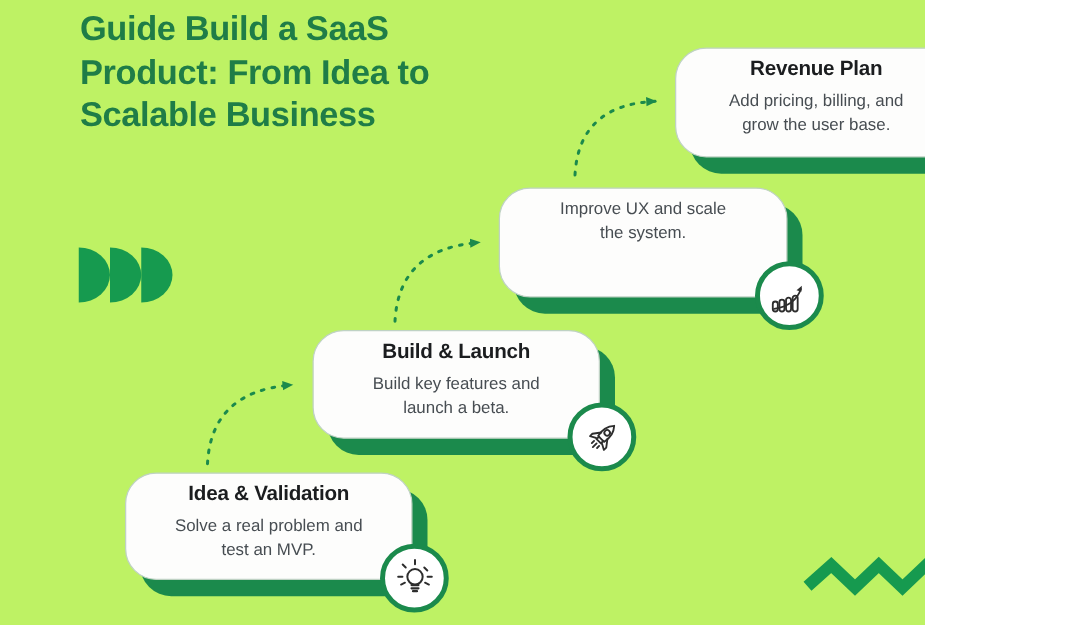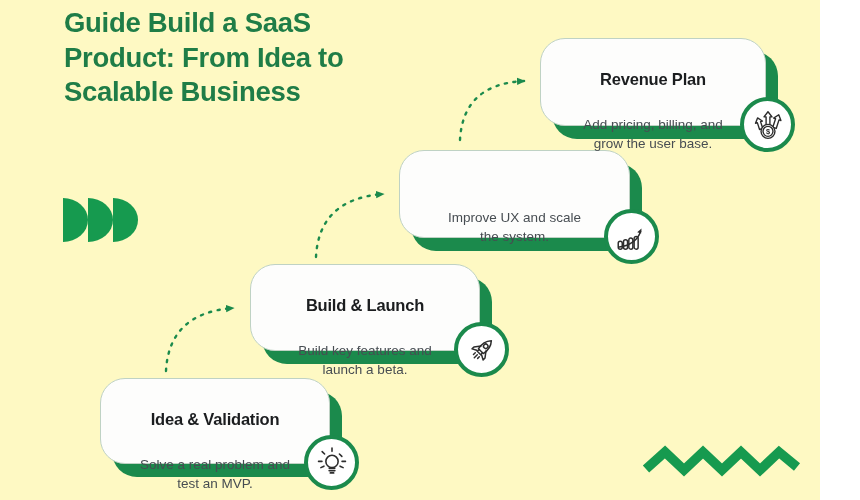--- a/index.html
+++ b/index.html
@@ -8,22 +8,22 @@
     --green-deco:#169a4f;
     --ink:#1b1d1f;
     --gray:#474d52;
     --card-bg:#fdfdfc;
     --card-border:#bfd2c4;
   }
   *{margin:0;padding:0;box-sizing:border-box;}
   html,body{background:#fff;}
   .canvas{
     position:relative;
-    width:820px;height:500px;
-    background:#fef9c3;
+    width:740px;height:500px;
+    background:#bef264;
     overflow:hidden;
     font-family:"Liberation Sans",sans-serif;
   }
   .page-title{
     position:absolute;left:64px;top:6px;width:420px;
     font-size:27.5px;line-height:1.26;font-weight:bold;
     letter-spacing:-0.3px;color:var(--green-title);
     white-space:pre-line;
   }
   .deco-d{
@@ -38,34 +38,33 @@
     position:absolute;inset:0;width:860px;height:500px;
     z-index:1;pointer-events:none;
   }
   .card{
     position:absolute;z-index:2;
     background:var(--card-bg);
     border:1px solid var(--card-border);
     border-radius:25px;
     box-shadow:12px 13px 0 0 var(--green);
     text-align:center;
-    padding-top:31px;
+    padding-top:7px;
   }
   .card1{left:100px;top:378px;width:230px;height:86px;}
   .card2{left:250px;top:264px;width:230px;height:87px;}
   .card3{left:399px;top:150px;width:231px;height:88px;}
   .card4{left:540px;top:38px;width:226px;height:88px;}
   .card-title{
     font-size:16.5px;font-weight:bold;color:var(--ink);
     letter-spacing:-0.2px;margin-bottom:7px;
   }
   .card-desc{
     font-size:13.5px;line-height:1.38;color:var(--gray);
     white-space:pre-line;
-    margin-top:27px;
   }
   .badge{
     position:absolute;right:-30px;bottom:-27px;
     width:55px;height:55px;border-radius:50%;
     background:#fff;border:4px solid var(--green);
     display:flex;align-items:center;justify-content:center;
     z-index:3;
   }
   .badge svg{display:block;}
 </style>

